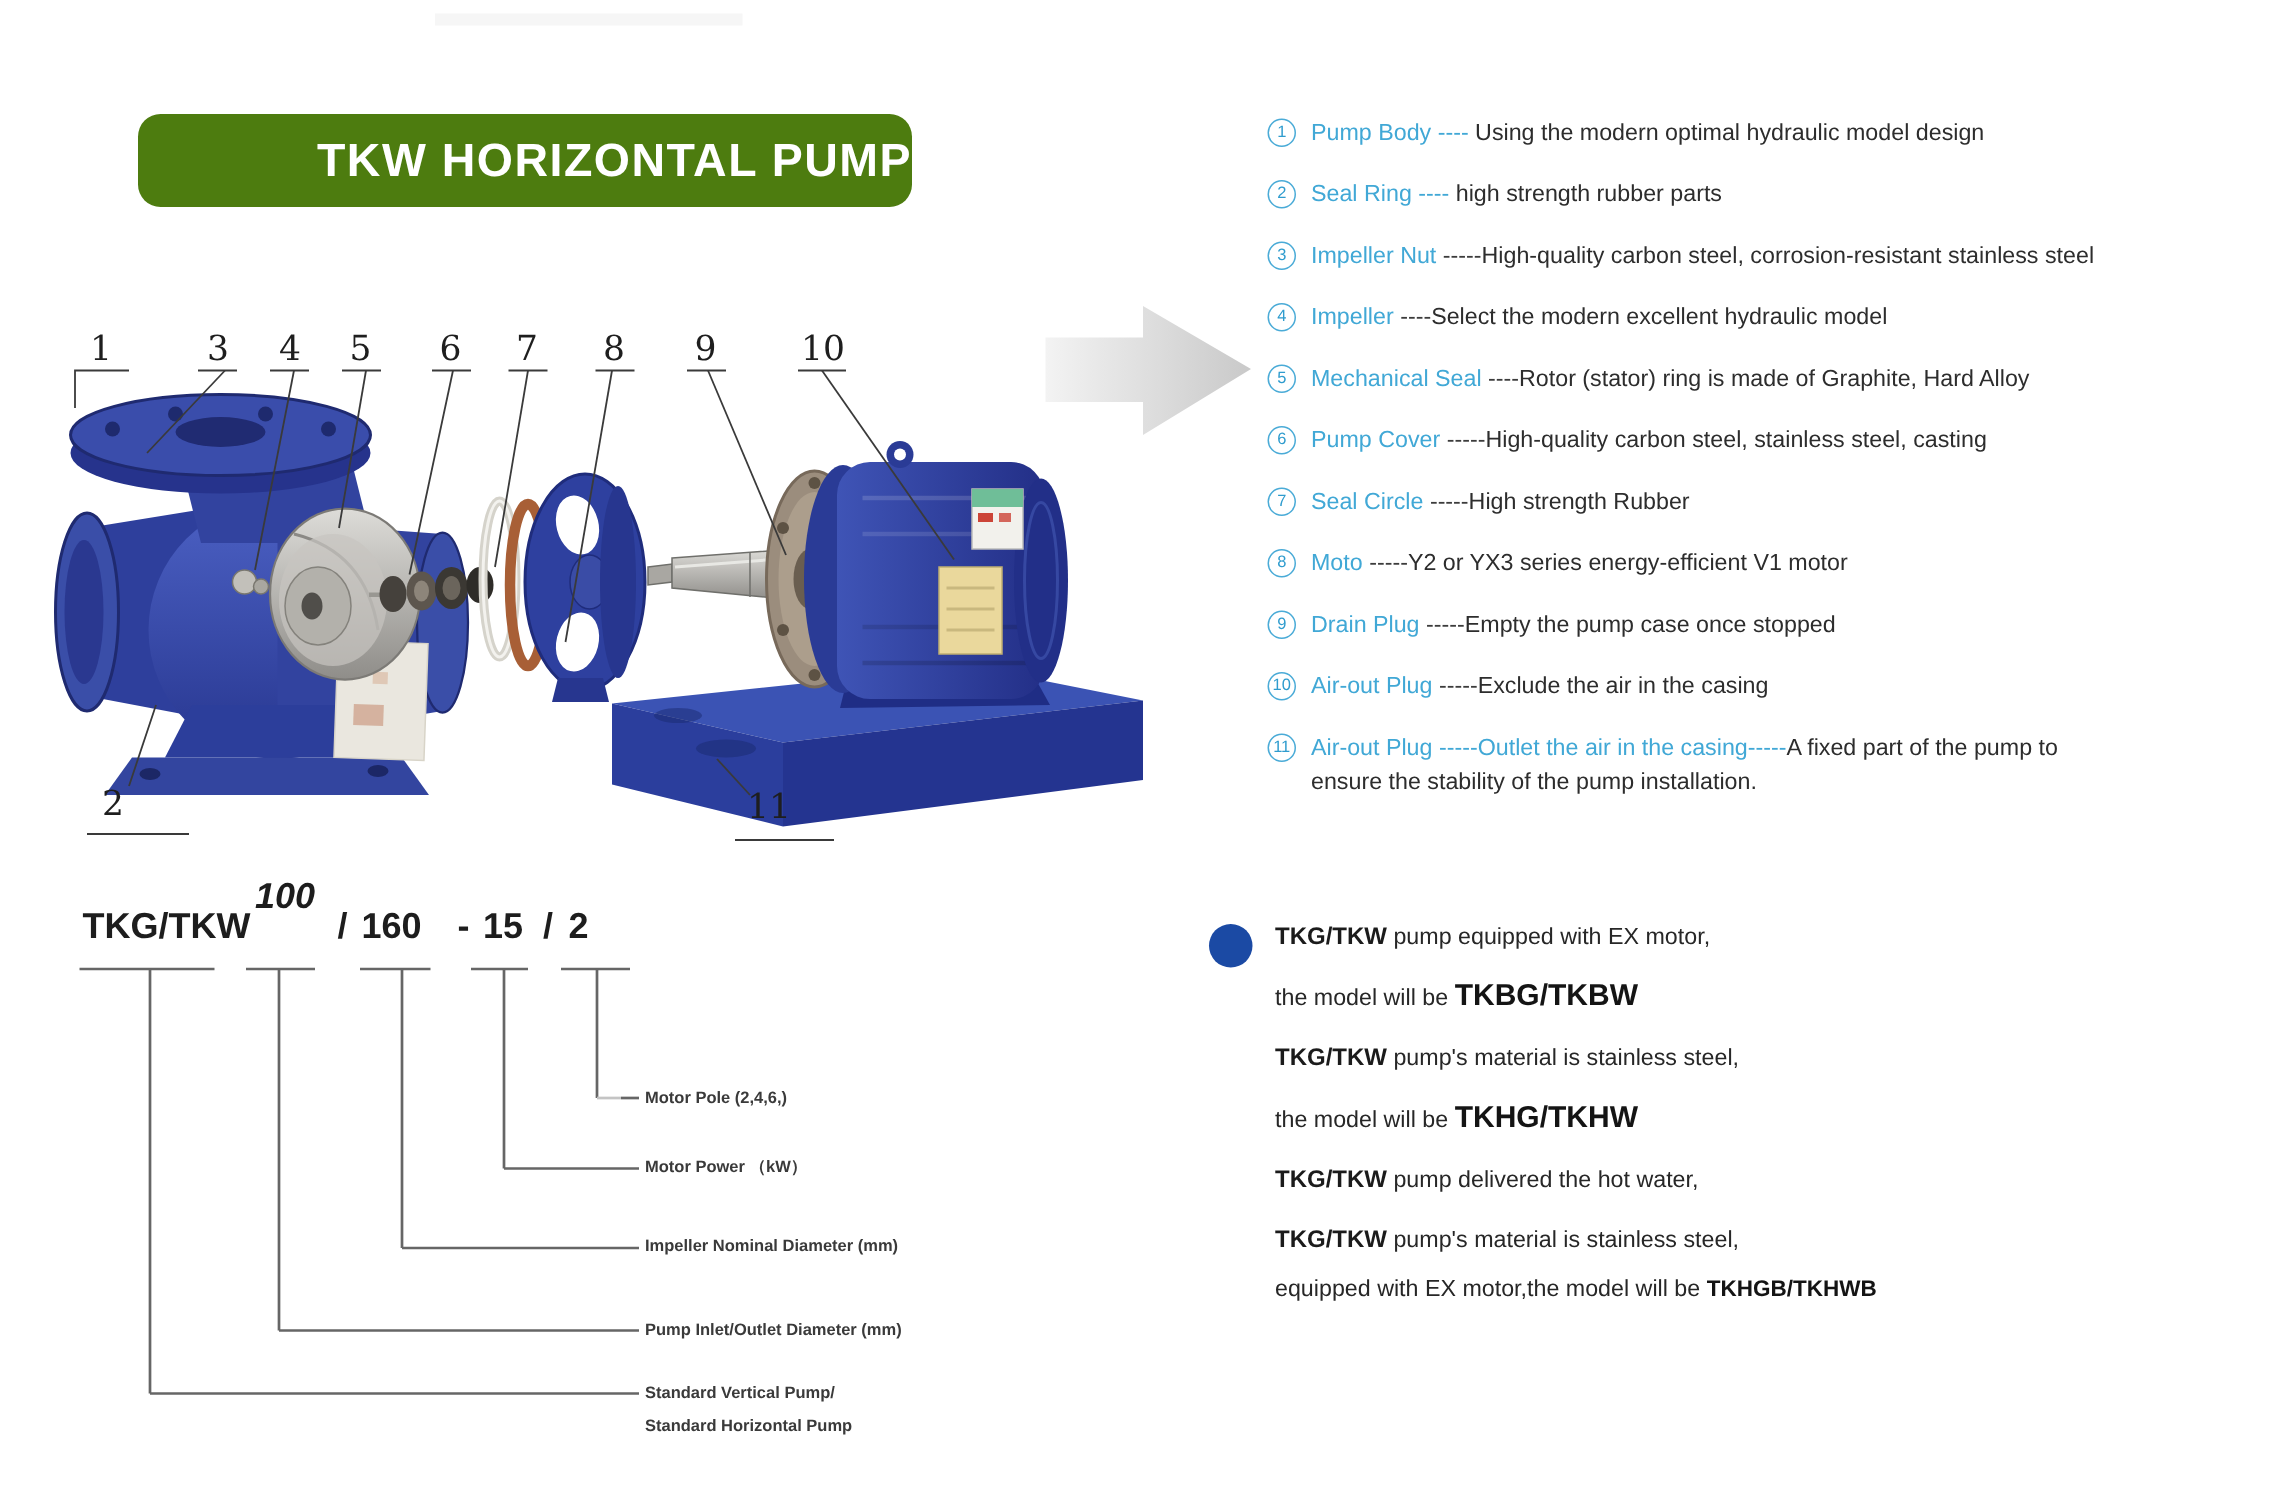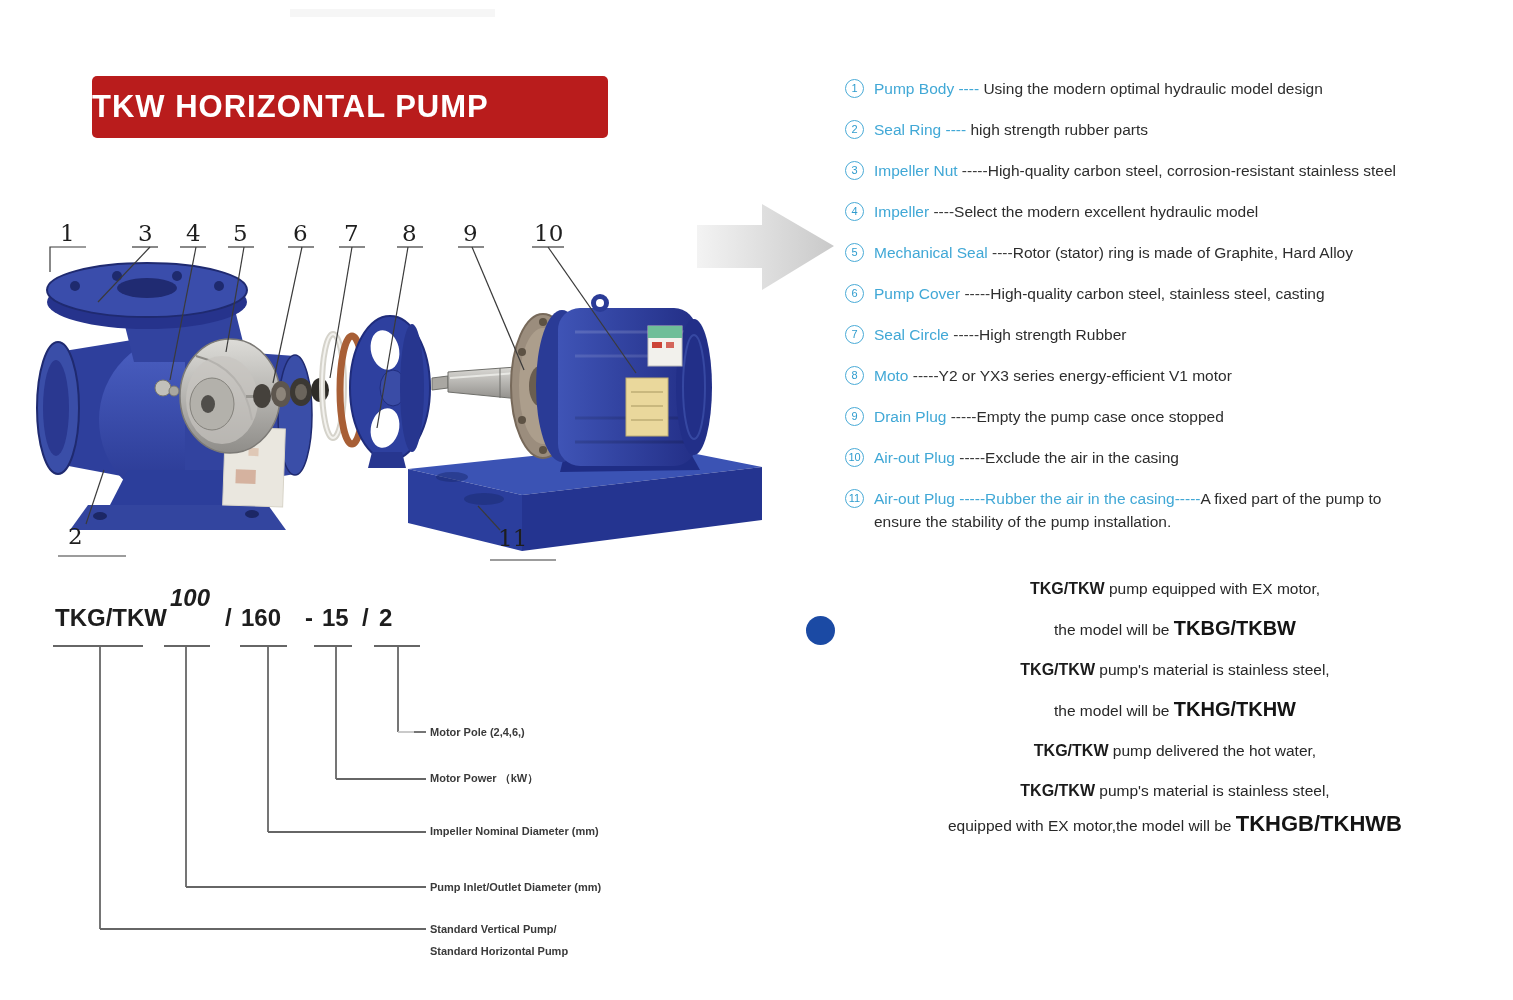--- a/index.html
+++ b/index.html
@@ -1,21 +1,21 @@
 <!DOCTYPE html>
 <html><head>
 <meta charset="utf-8">
 <style>
   html,body{margin:0;padding:0;background:#ffffff;}
   #stage{position:relative;width:1513px;height:1000px;background:#fff;overflow:hidden;
          font-family:"Liberation Sans",sans-serif;}
 
   
-  .banner{position:absolute;left:92px;top:76px;width:516px;height:62px;background:#b91c1c;
-          border-radius:5px;display:flex;align-items:center;justify-content:flex-start;}
+  .banner{position:absolute;left:92px;top:76px;width:516px;height:62px;background:#4d7c0f;
+          border-radius:15px;display:flex;align-items:center;justify-content:flex-end;}
   .banner-text{color:#fff;font-size:31px;font-weight:bold;letter-spacing:1px;
                font-family:"Liberation Sans",sans-serif;}
 
   
   .top-strip{position:absolute;left:290px;top:9px;width:205px;height:8px;background:#f6f6f6;}
 
   
   #art{position:absolute;left:0;top:0;width:1513px;height:1000px;}
 
   
@@ -35,25 +35,25 @@
   .pl-line2{color:#2d2d2d;line-height:21px;}
 
   
   .model-seg{position:absolute;font-weight:bold;font-size:24px;color:#1d1d1d;white-space:nowrap;}
   .tree-label{position:absolute;left:430px;font-size:11px;font-weight:bold;color:#3a3a3a;
               white-space:nowrap;line-height:17px;}
 
   
   .bullet{position:absolute;left:806px;top:616px;width:29px;height:29px;border-radius:50%;
           background:#1b4aa4;}
-  #notes{position:absolute;left:850px;top:576px;width:650px;text-align:center;}
+  #notes{position:absolute;left:850px;top:612px;width:650px;}
   .note-line{font-size:15.5px;color:#272727;line-height:25px;margin-bottom:15px;white-space:nowrap;}
   .note-line .lead{font-weight:bold;font-size:16px;color:#1b1b1b;}
   .note-line .model{font-weight:bold;font-size:20px;color:#141414;}
-  .note-line.big .model{font-size:22px;}
+  .note-line.big .model{font-size:15px;}
   .note-line.tight{margin-top:-7px;}
 </style>
 </head>
 <body>
 
 <div id="stage">
 
   <div class="top-strip"></div>
 
   <div class="banner">
@@ -296,21 +296,21 @@
       <div class="pl-row">
         <span class="pl-num">9</span>
         <span class="pl-text"><span class="pl-name">Drain Plug</span><span class="pl-sep"> -----</span><span class="pl-desc">Empty the pump case once stopped</span></span>
       </div>
       <div class="pl-row">
         <span class="pl-num">10</span>
         <span class="pl-text"><span class="pl-name">Air-out Plug</span><span class="pl-sep"> -----</span><span class="pl-desc">Exclude the air in the casing</span></span>
       </div>
       <div class="pl-row">
         <span class="pl-num">11</span>
-        <span class="pl-text"><span class="pl-name">Air-out Plug</span><span class="pl-sep blue"> -----</span><span class="pl-name">Rubber the air in the casing-----</span><span class="pl-desc">A fixed part of the pump to</span><div class="pl-line2">ensure the stability of the pump installation.</div></span>
+        <span class="pl-text"><span class="pl-name">Air-out Plug</span><span class="pl-sep blue"> -----</span><span class="pl-name">Outlet the air in the casing-----</span><span class="pl-desc">A fixed part of the pump to</span><div class="pl-line2">ensure the stability of the pump installation.</div></span>
       </div>
     </div>
 
   <div id="model-code">
       <span class="model-seg" style="left: 55px; top: 604px;">TKG/TKW</span>
       <span class="model-seg" style="left: 170px; top: 584px; font-style: italic;">100</span>
       <span class="model-seg" style="left: 225px; top: 604px;">/</span>
       <span class="model-seg" style="left: 241px; top: 604px;">160</span>
       <span class="model-seg" style="left: 305px; top: 604px;">-</span>
       <span class="model-seg" style="left: 322px; top: 604px;">15</span>

